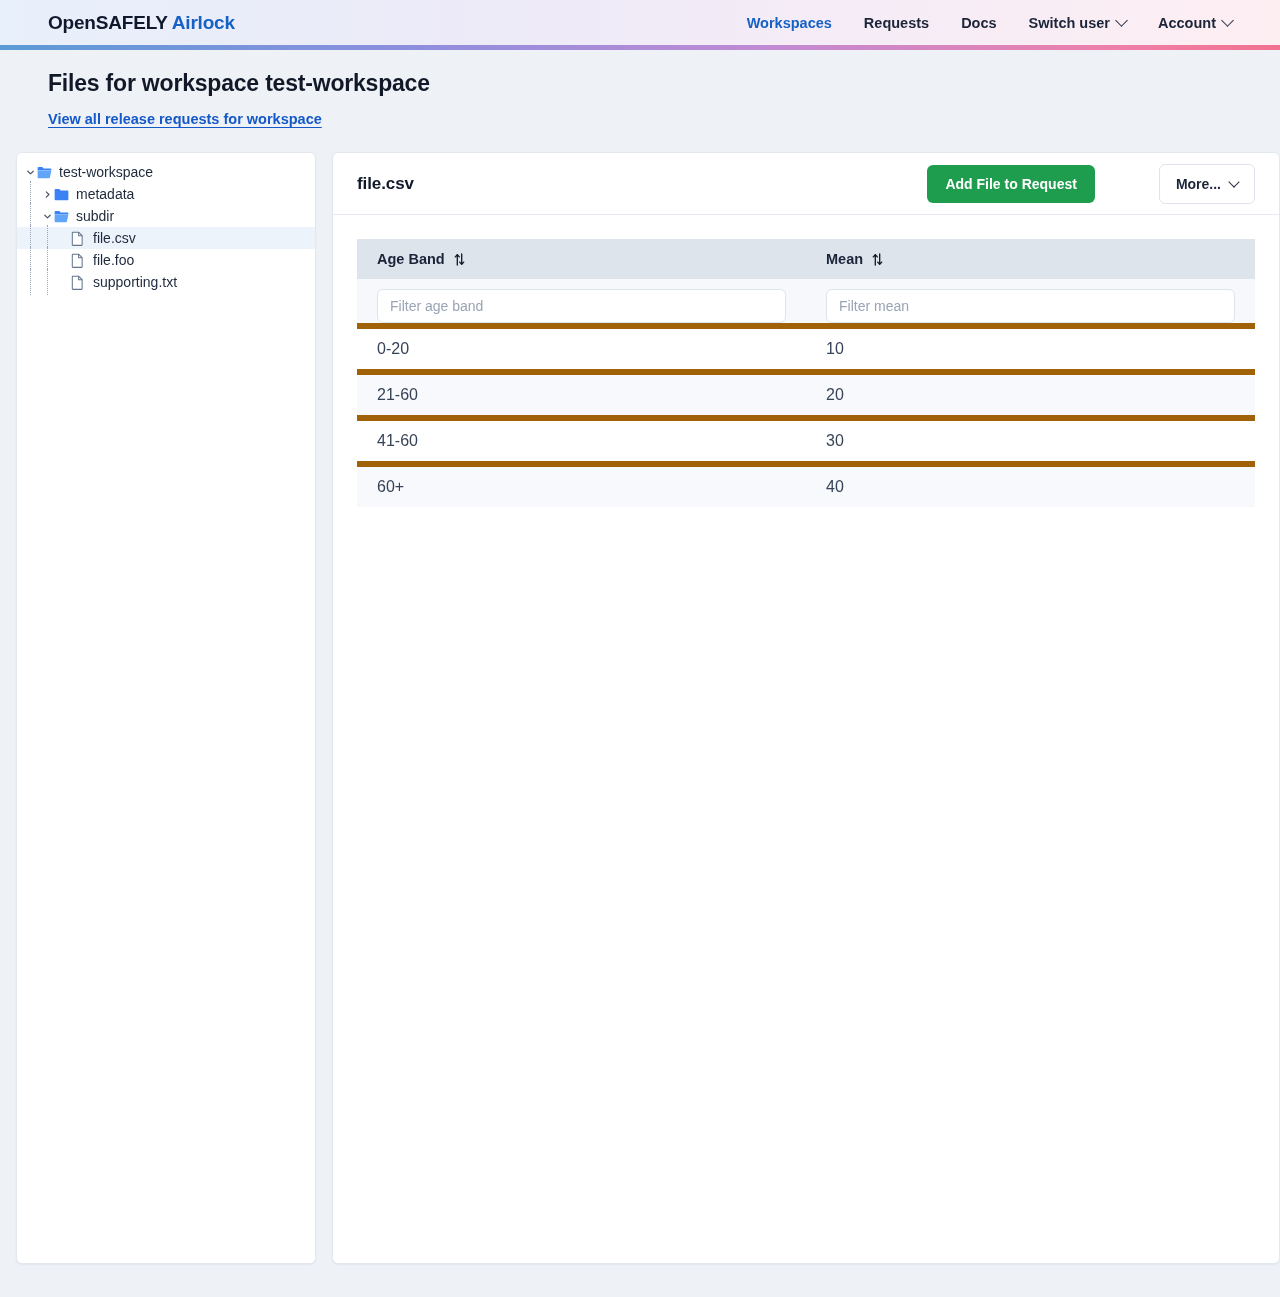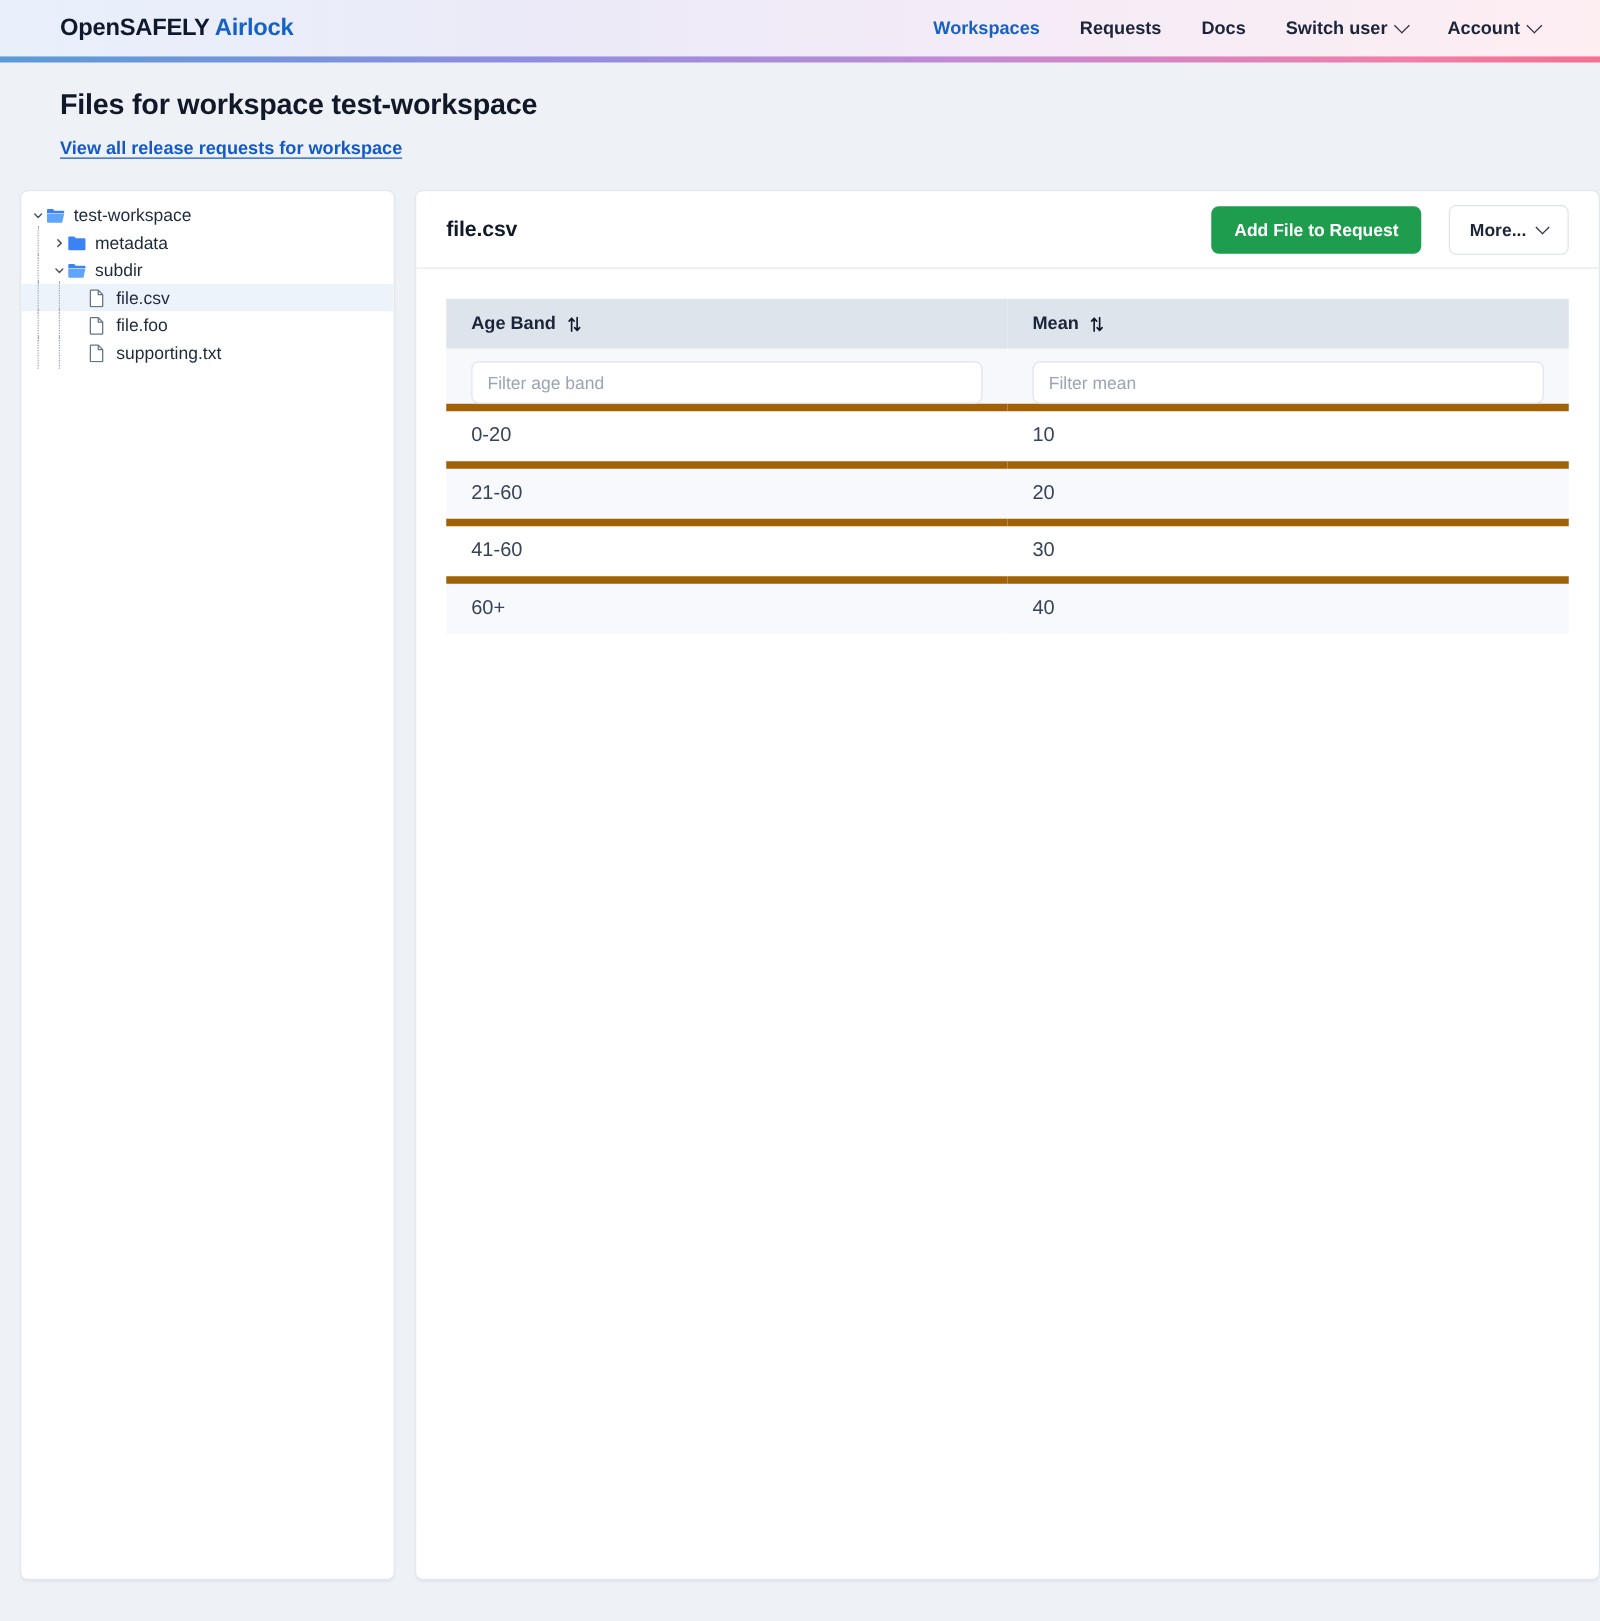--- a/index.html
+++ b/index.html
@@ -200,20 +200,21 @@
     font-weight: bold;
     border: 1px solid #dfe4ec;
     border-radius: 6px;
     padding: 11px 16px;
     cursor: pointer;
     white-space: nowrap;
     display: flex;
     align-items: center;
     gap: 9px;
     font-family: "Liberation Sans", sans-serif;
+    margin-left: 42px;
   }
   .btn-secondary .caret {
     border-right-width: 1.6px;
     border-bottom-width: 1.6px;
     border-color: #2a3145;
     width: 8px; height: 8px;
   }
 
   
   .table-wrap { padding: 24px 24px 0 24px; }

